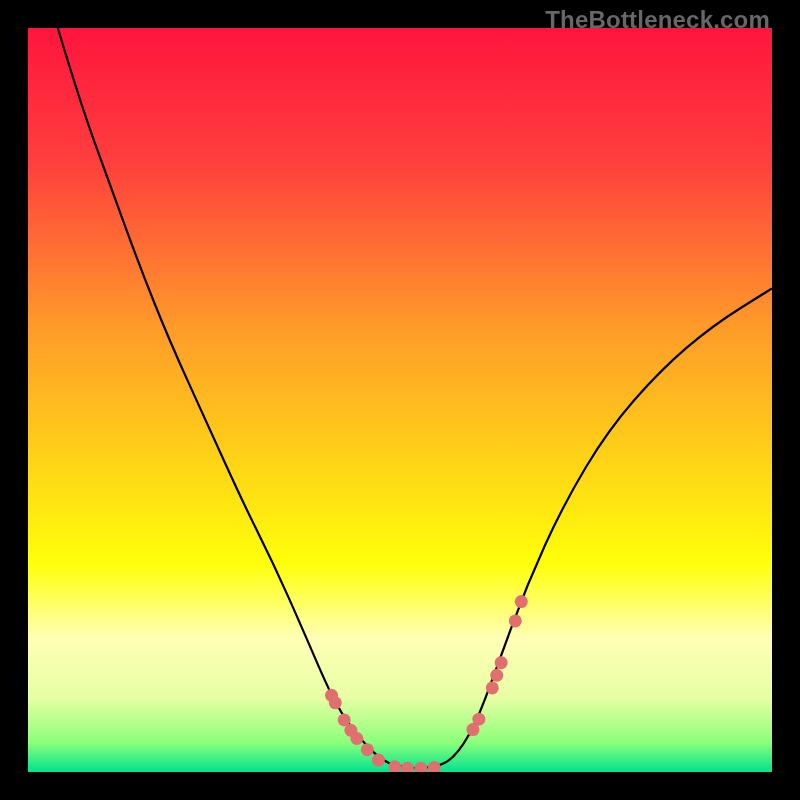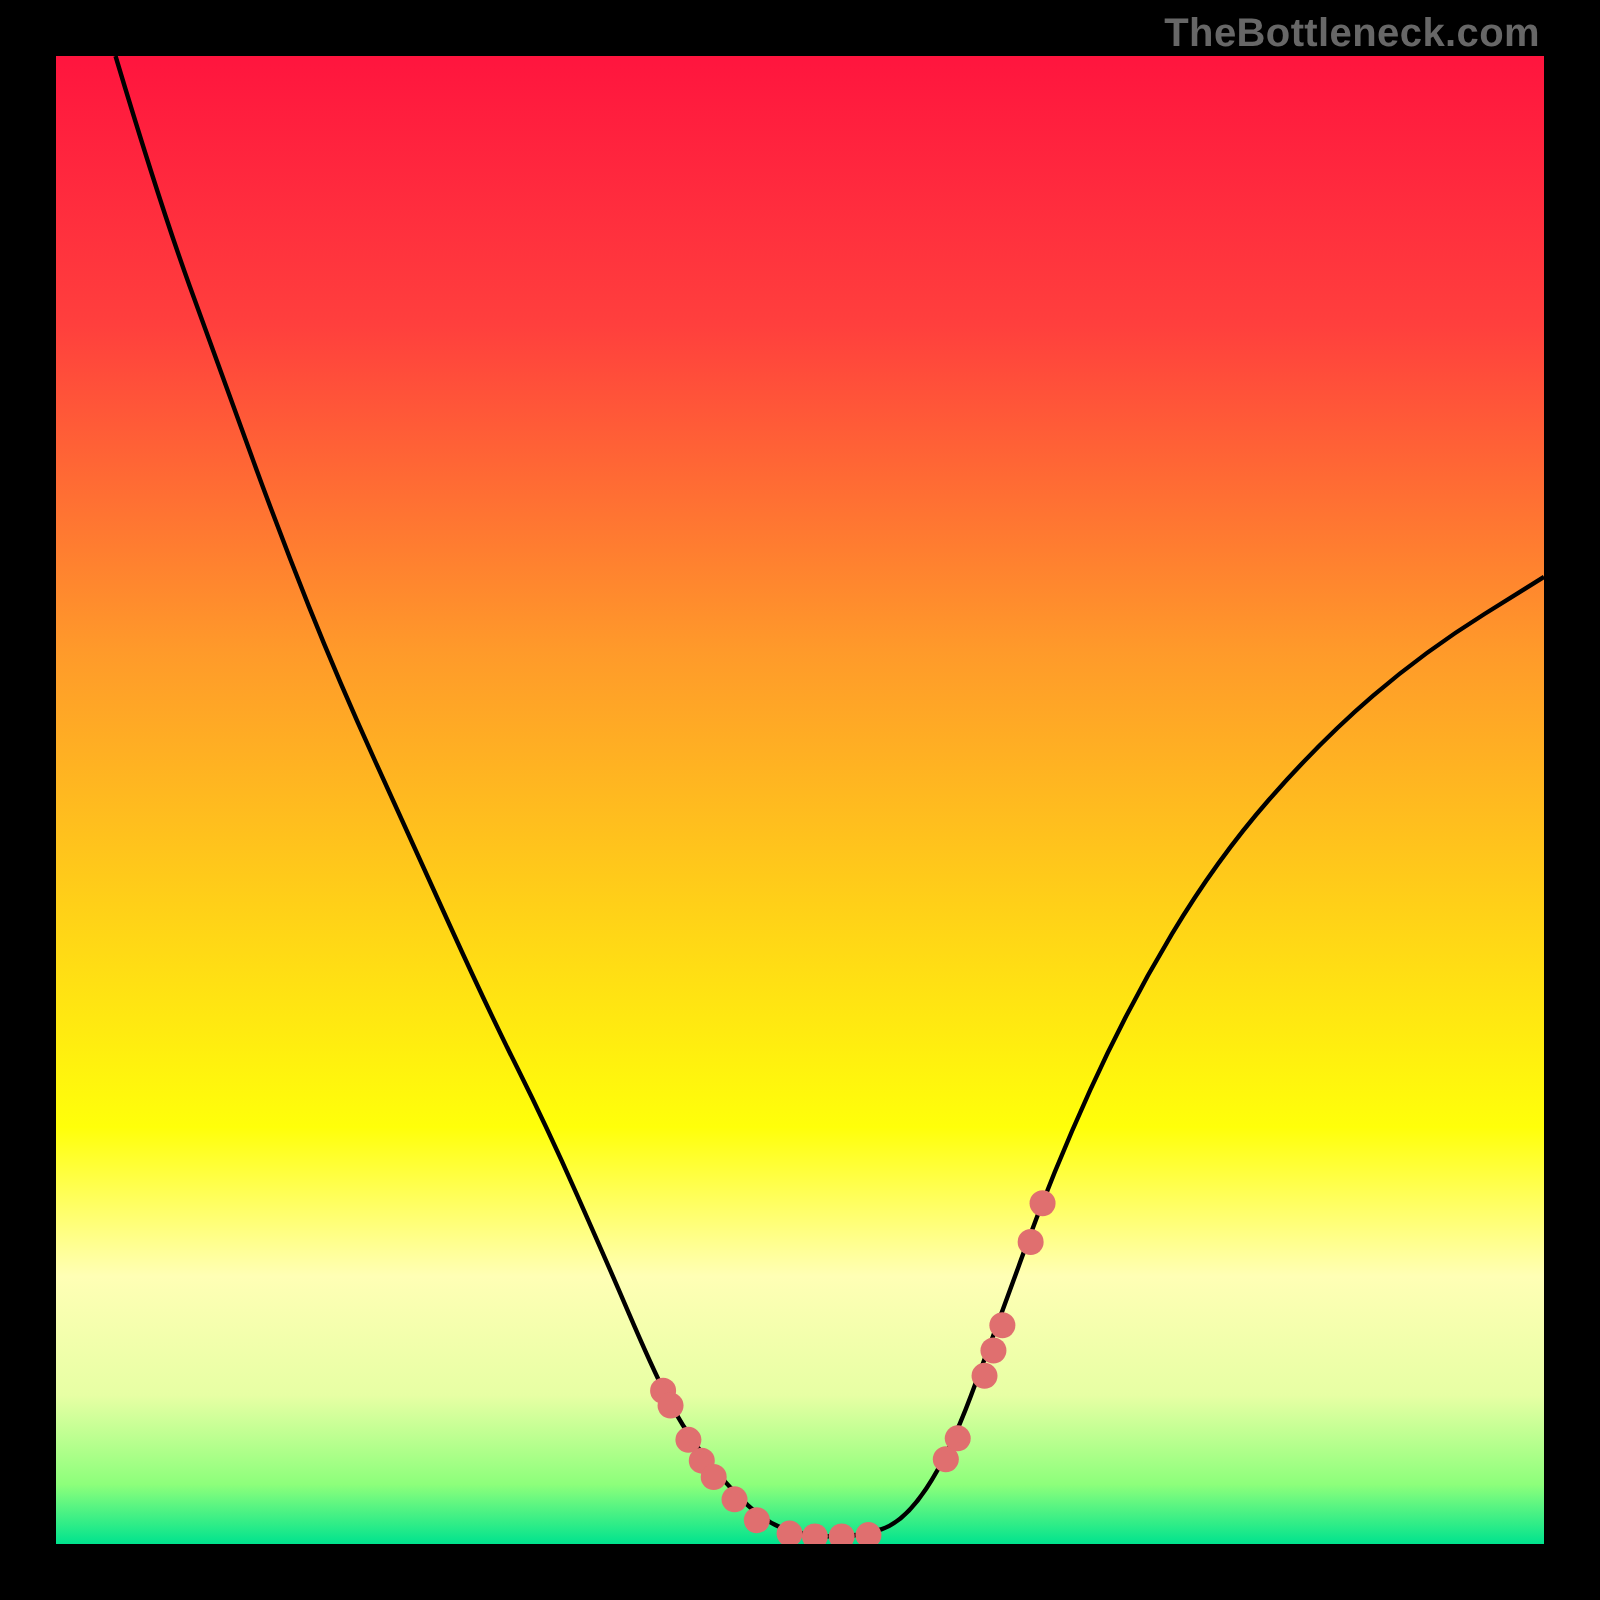--- a/index.html
+++ b/index.html
@@ -16,21 +16,21 @@
     top: 28px;
     width: 744px;
     height: 744px;
     background: #000;
   }
   .watermark {
     position: absolute;
     top: 6px;
     right: 30px;
     font-family: Arial, Helvetica, sans-serif;
-    font-size: 20px;
+    font-size: 24px;
     font-weight: 600;
     color: #676767;
     letter-spacing: 0.2px;
   }
   svg { display:block; }
 </style>
 </head>
 <body>
 
 <div class="frame">

